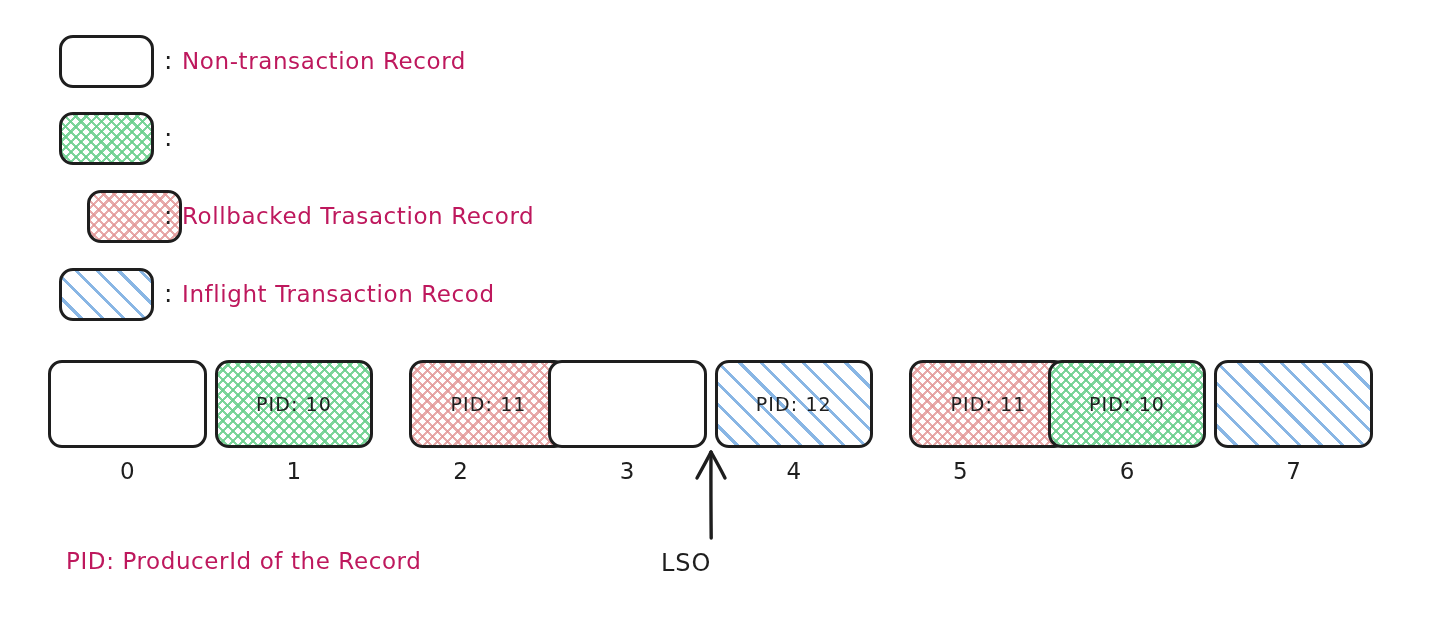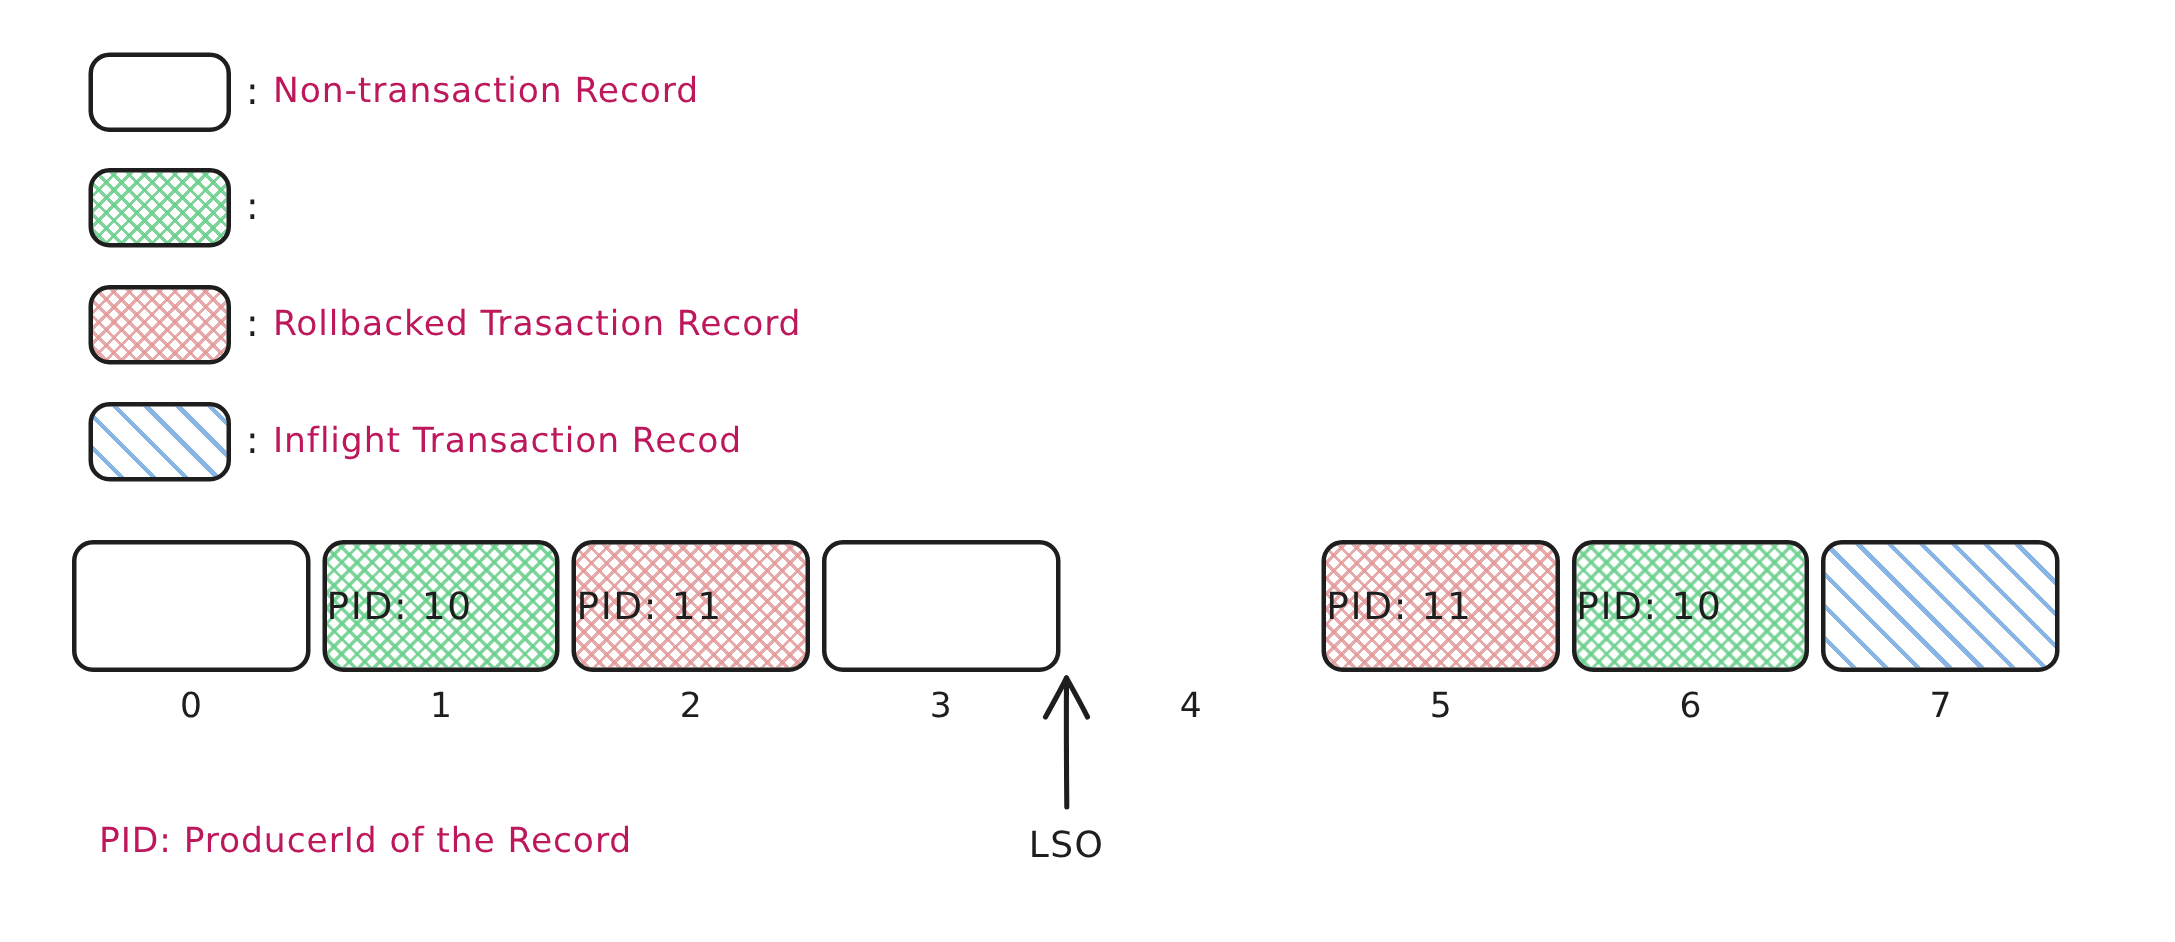--- a/index.html
+++ b/index.html
@@ -30,20 +30,21 @@
   .fill-green {
     background-image:
       repeating-linear-gradient(45deg,  rgba(104,206,139,0) 0 5px, rgba(104,206,139,.85) 5px 7.2px),
       repeating-linear-gradient(-45deg, rgba(104,206,139,0) 0 5px, rgba(104,206,139,.85) 5px 7.2px);
   }
   
   .fill-red {
     background-image:
       repeating-linear-gradient(45deg,  rgba(226,150,150,0) 0 5px, rgba(226,150,150,.8) 5px 7.2px),
       repeating-linear-gradient(-45deg, rgba(226,150,150,0) 0 5px, rgba(226,150,150,.8) 5px 7.2px);
+    margin-left: 28px;
   }
   
   .fill-blue {
     background-image:
       repeating-linear-gradient(45deg, rgba(130,178,227,0) 0 12px, rgba(130,178,227,.95) 12px 15px);
   }
   .fill-none { background-image: none; }
 
   
   #legend { position: absolute; left: 0; top: 0; width: 100%; height: 340px; }
@@ -73,22 +74,22 @@
   .record {
     top: 360px;
     height: 88px;
   }
   .record-pid {
     position: absolute;
     left: 0;
     right: 0;
     top: 50%;
     transform: translateY(-50%);
-    text-align: left;
-    font-size: 25px;
+    text-align: center;
+    font-size: 19px;
     letter-spacing: 1.1px;
     color: #1e1e1e;
     white-space: nowrap;
     pointer-events: none;
   }
   .record-index {
     position: absolute;
     top: 458px;
     text-align: center;
     font-size: 23px;
@@ -101,21 +102,21 @@
     left: 681px;
     top: 446px;
     width: 60px;
     height: 96px;
   }
   #lso-label {
     position: absolute;
     left: 661px;
     top: 549px;
     width: 100px;
-    text-align: center;
+    text-align: left;
     font-size: 24px;
     letter-spacing: 1px;
     color: #1e1e1e;
   }
 
   
   #footnote {
     position: absolute;
     left: 66px;
     top: 548px;
@@ -156,20 +157,23 @@
     <div class="rbox record fill-green" style="left: 214.625px; width: 158.625px;">
       <span class="record-pid">PID: 10</span>
     </div>
     <div class="record-index" style="left: 214.625px; width: 158.625px;">1</div>
     <div class="rbox record fill-red" style="left: 381.25px; width: 158.625px;">
       <span class="record-pid">PID: 11</span>
     </div>
     <div class="record-index" style="left: 381.25px; width: 158.625px;">2</div>
     <div class="rbox record fill-none" style="left: 547.875px; width: 158.625px;"></div>
     <div class="record-index" style="left: 547.875px; width: 158.625px;">3</div>
+    <div class="rbox record fill-blue" style="left: 714.5px; width: 158.625px;">
+      <span class="record-pid">PID: 12</span>
+    </div>
     <div class="record-index" style="left: 714.5px; width: 158.625px;">4</div>
     <div class="rbox record fill-red" style="left: 881.125px; width: 158.625px;">
       <span class="record-pid">PID: 11</span>
     </div>
     <div class="record-index" style="left: 881.125px; width: 158.625px;">5</div>
     <div class="rbox record fill-green" style="left: 1047.75px; width: 158.625px;">
       <span class="record-pid">PID: 10</span>
     </div>
     <div class="record-index" style="left: 1047.75px; width: 158.625px;">6</div>
     <div class="rbox record fill-blue" style="left: 1214.38px; width: 158.625px;"></div>

